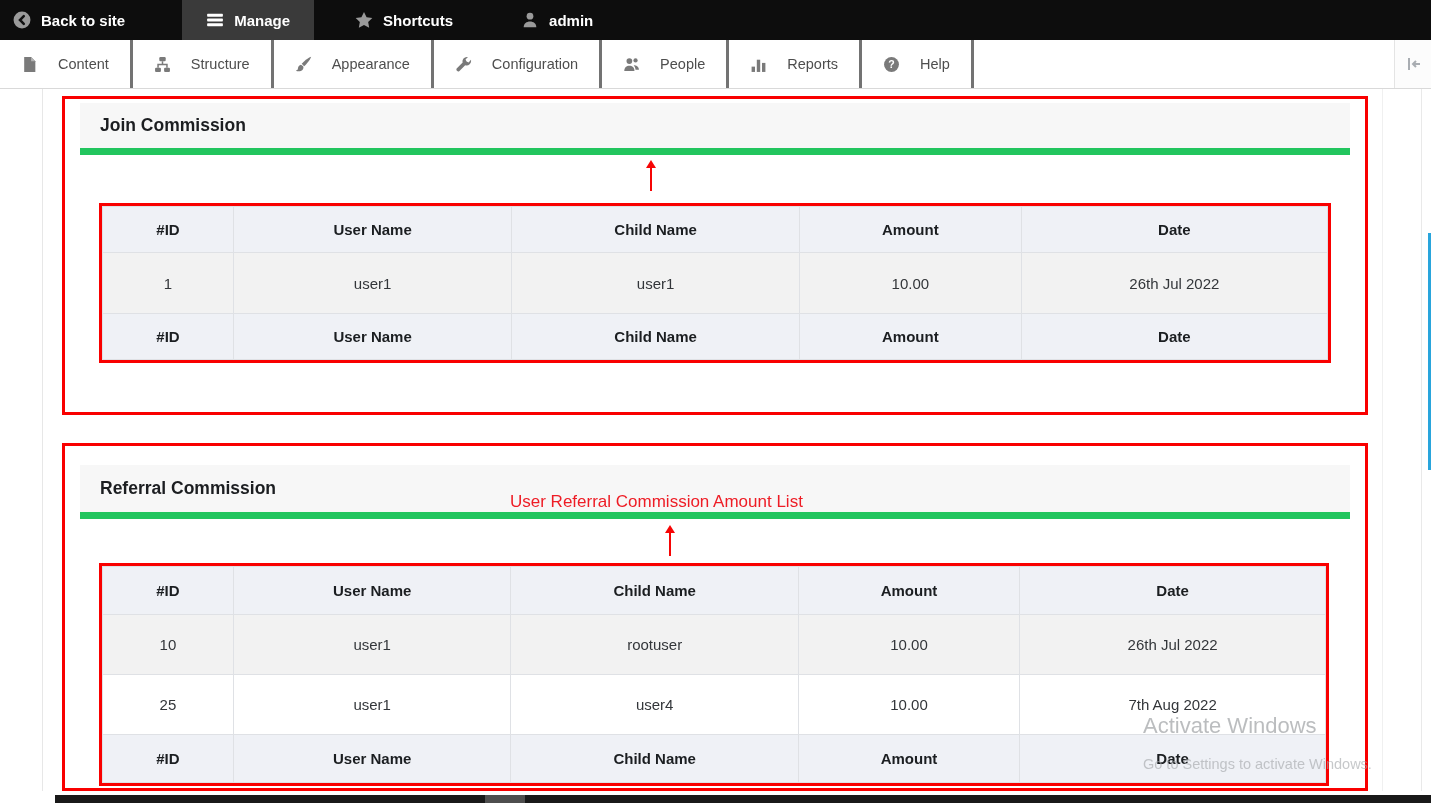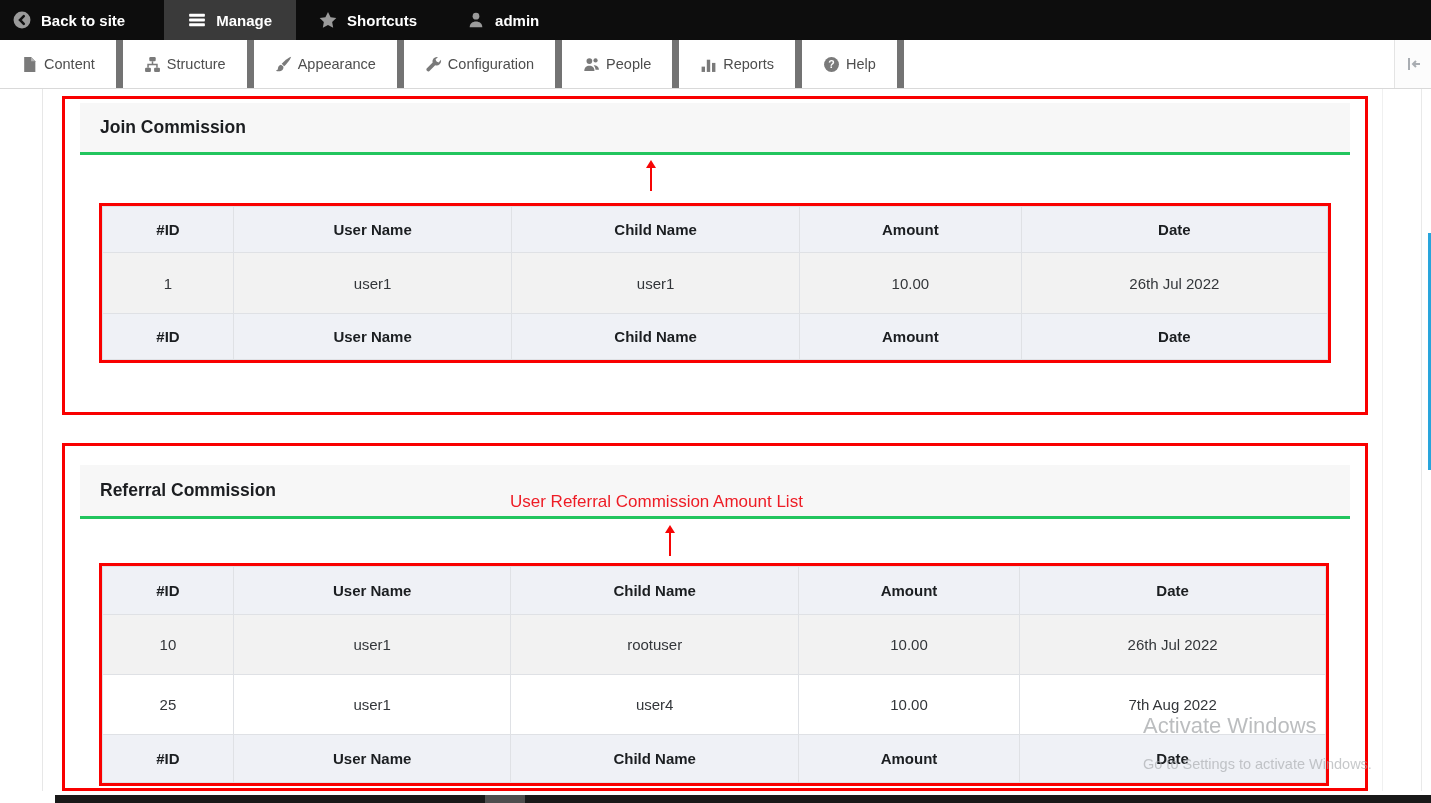--- a/index.html
+++ b/index.html
@@ -2,54 +2,54 @@
 <html><head>
 <meta charset="utf-8">
 <style>
   * { margin:0; padding:0; box-sizing:border-box; }
   html,body { background:#fff; }
   body { font-family:"Liberation Sans", sans-serif; }
   .screen { position:relative; width:1431px; height:803px; background:#fff; overflow:hidden; }
 
   
   .topbar { position:absolute; top:0; left:0; right:0; height:40px; background:#0d0d0d;
-            display:flex; align-items:stretch; color:#fff; font-weight:bold; font-size:15px; }
+            display:flex; align-items:stretch; color:#fff; font-weight:bold; font-size:15px;gap:18px; }
   .tb-item { display:flex; align-items:center; gap:10px; padding:0 17px; cursor:default; }
   .tb-item.first { padding-left:13px; }
   .tb-item.active { background:#3a3a3a; padding:0 24px; margin-left:22px; }
   .tb-item.shortcuts { margin-left:6px; }
   .tb-item.user { margin-left:16px; }
   .tb-ico { display:inline-flex; width:18px; height:18px; }
   .tb-ico svg { width:18px; height:18px; }
 
   
   .adminbar { position:absolute; top:40px; left:0; right:0; height:49px; background:#fff;
               border-bottom:1px solid #d9d9d9; box-shadow:0 2px 3px rgba(0,0,0,.05);
               display:flex; align-items:stretch; }
-  .am-item { display:flex; align-items:center; gap:6px; padding:0 21px; border-right:7px solid #737373;
+  .am-item { display:flex; align-items:center; gap:20px; padding:0 21px; border-right:3px solid #737373;
              color:#4e4e4e; font-size:14.5px; }
   .am-item .ico { display:inline-flex; width:17px; height:17px; }
   .am-item .ico svg { width:17px; height:17px; }
   .am-toggle { position:absolute; right:0; top:0; width:37px; height:48px; background:#fcfcfc;
                border-left:1px solid #e4e4e4; display:flex; align-items:center; justify-content:center; }
   .am-toggle svg { width:18px; height:16px; }
 
   
   .content { position:absolute; top:89px; left:0; right:0; height:706px; background:#fff; }
   .vline { position:absolute; top:0; bottom:0; width:1px; }
   .vline.l  { left:42px;  background:#e7e7e7; }
   .vline.r1 { left:1382px; background:#f0f0f0; }
   .vline.r2 { left:1421px; background:#e9e9e9; }
   .scroll-indicator { position:absolute; right:0; top:144px; width:3px; height:237px; background:#29a5dc; }
 
   
   .panel { position:absolute; border:3px solid #f90000; background:#fff; }
   .panel.p1 { left:62px; top:7px;   width:1306px; height:319px; }
   .panel.p2 { left:62px; top:354px; width:1306px; height:348px; }
-  .card-head { background:#f7f7f7; border-bottom:3px solid #22c55e; display:flex; align-items:center; }
+  .card-head { background:#f7f7f7; border-bottom:7px solid #22c55e; display:flex; align-items:center; }
   .p1 .card-head { margin:4px 15px 0;  height:52px; }
   .p2 .card-head { margin:19px 15px 0; height:54px; }
   .card-title { font-size:17.5px; font-weight:bold; color:#1c1e21; padding-left:20px; }
 
   .annotation { position:absolute; font-size:17px; color:#ee1c25; white-space:nowrap; }
   .p1 .annotation { left:495px; top:28px; }
   .p2 .annotation { left:445px; top:46px; }
 
   .arrow-up { position:absolute; width:2px; background:#f60505; }
   .p1 .arrow-up { left:585px; top:64px; height:28px; }

